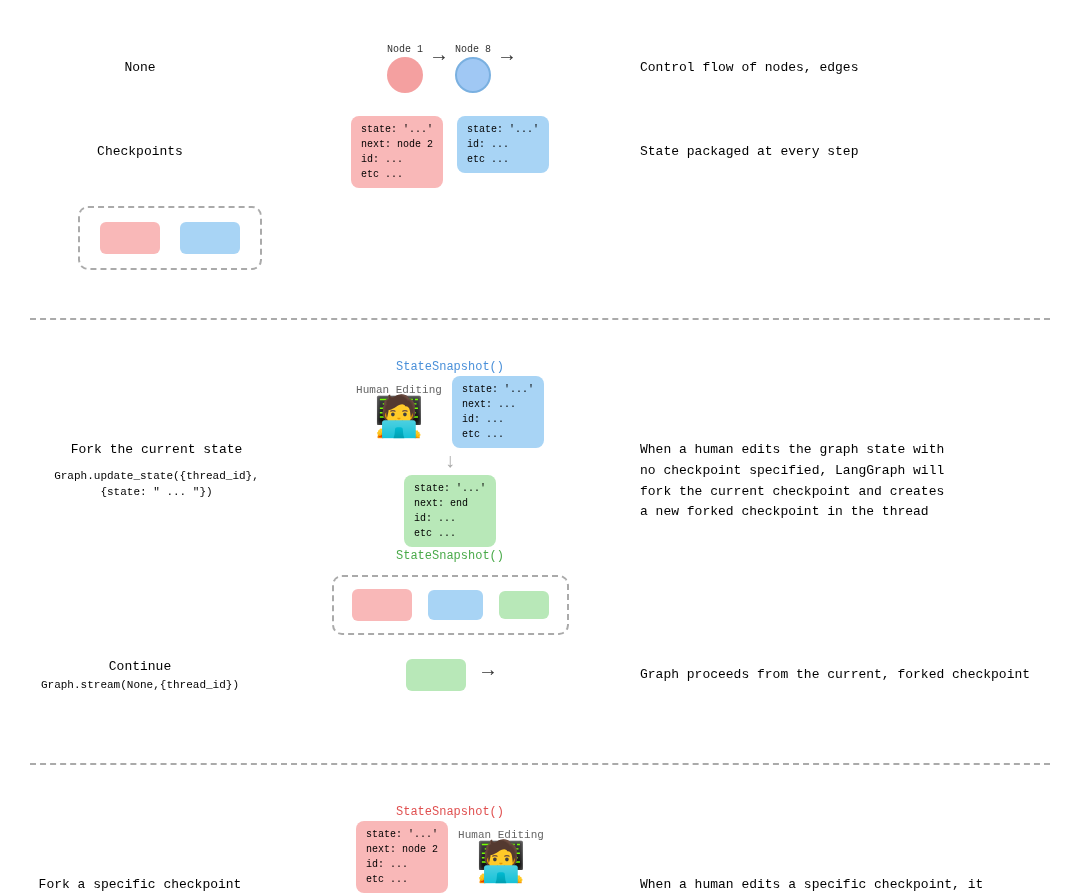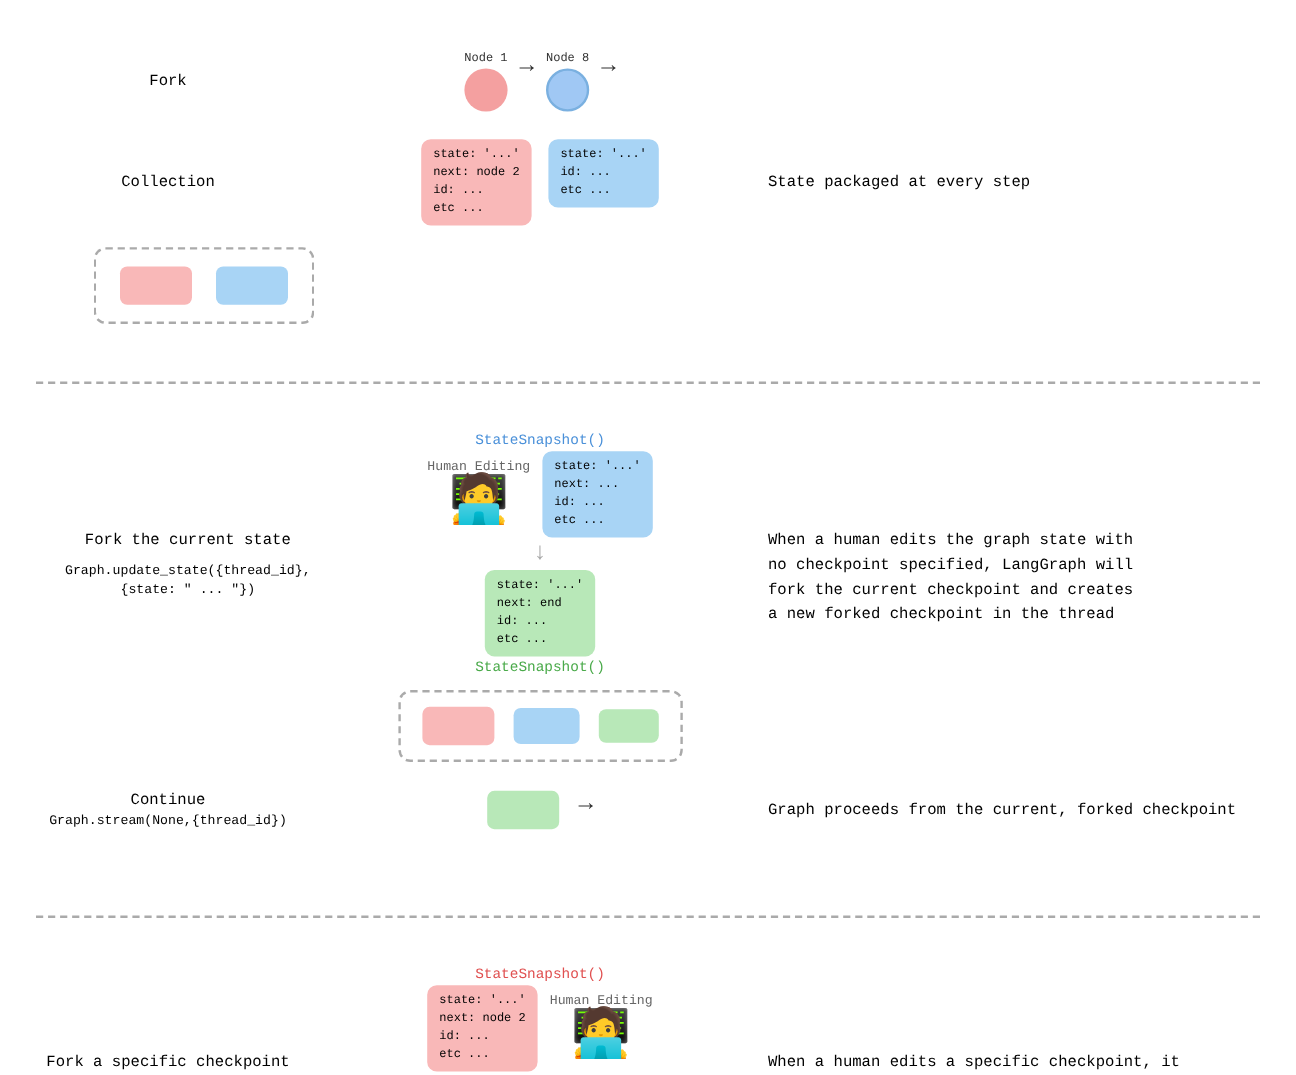--- a/index.html
+++ b/index.html
@@ -187,39 +187,42 @@
       font-size: 12px;
     }
   </style>
 </head>
 <body>
 
 <div class="section">
 
   <div class="row">
     <div class="label-col">
-      <span>Fork</span>
+      <span>None</span>
     </div>
     <div class="diagram-col">
       <div class="node-wrap">
         <span class="node-label">Node 1</span>
         <div class="circle-pink"></div>
       </div>
       <span class="arrow">→</span>
       <div class="node-wrap">
         <span class="node-label">Node 8</span>
         <div class="circle-blue"></div>
       </div>
       <span class="arrow">→</span>
     </div>
+    <div class="desc-col">
+      <span>Control flow of nodes, edges</span>
+    </div>
   </div>
 
   <div class="row">
     <div class="label-col">
-      <span>Collection</span>
+      <span>Checkpoints</span>
     </div>
     <div class="diagram-col" style="gap:14px;">
       <div class="card-pink" style="white-space:pre;">state: '...'
 next: node 2
 id: ...
 etc ...</div>
       <div class="card-blue" style="white-space:pre;">state: '...'
 id: ...
 etc ...</div>
     </div>

